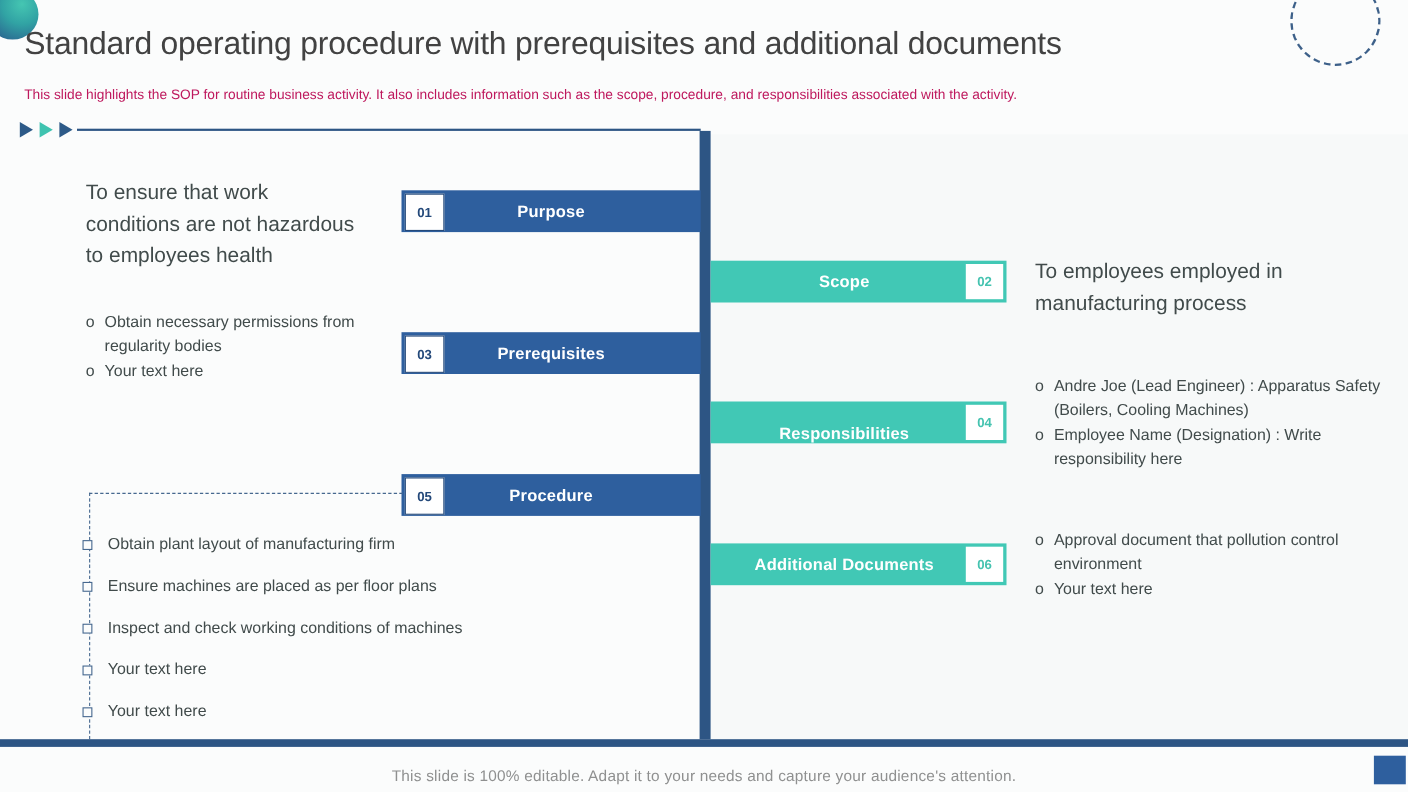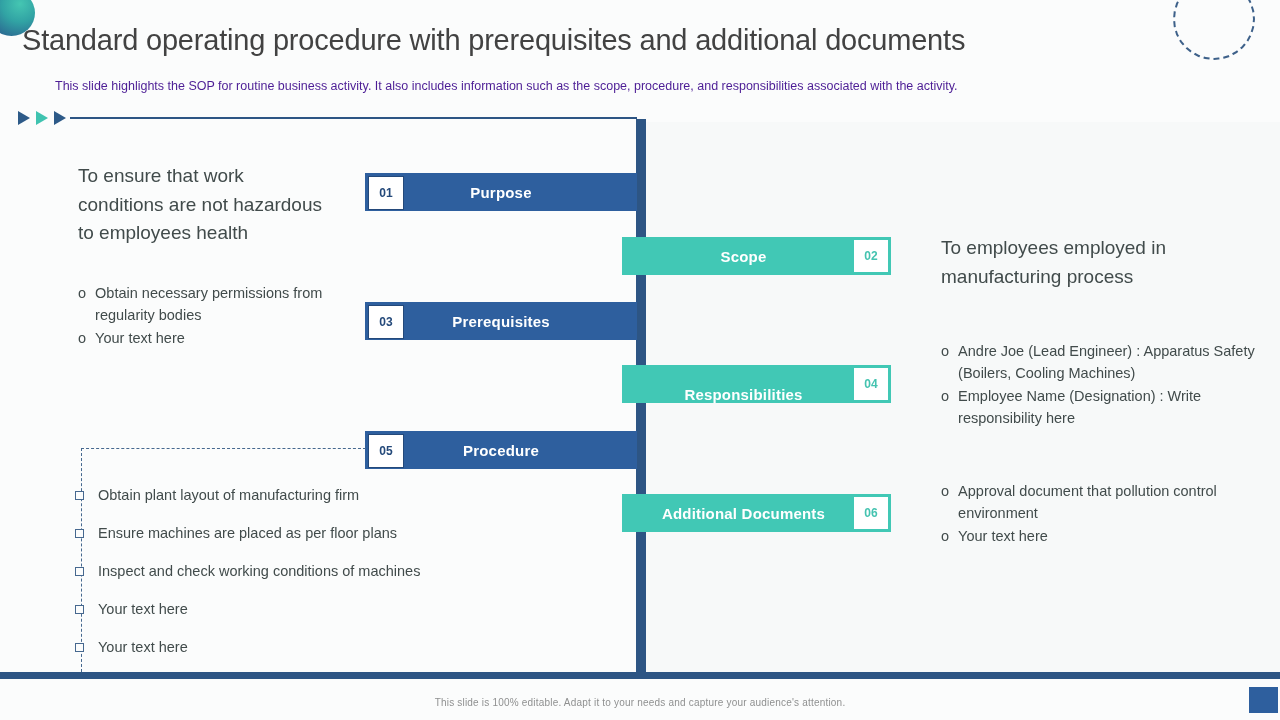--- a/index.html
+++ b/index.html
@@ -13,47 +13,47 @@
     background:radial-gradient(circle at 68% 30%,#45c6b2 0%,#31a3a4 40%,#2a628f 85%,#27537f 100%);
   }
   .dashed-circle{
     position:absolute;left:1173px;top:-22px;width:82px;height:82px;border-radius:50%;
     border:2px dashed #3d6089;box-sizing:border-box;background:transparent;
   }
   .title{
     position:absolute;left:22px;top:24px;width:1180px;
     font-size:29px;color:#424242;font-weight:400;letter-spacing:-0.2px;white-space:nowrap;
   }
-  .subtitle{position:absolute;left:22px;top:79px;width:1100px;font-size:12.5px;color:#4c1d95;margin-left:33px;}
+  .subtitle{position:absolute;left:22px;top:79px;width:1100px;font-size:12.5px;color:#be185d;}
   .arrow-group{position:absolute;left:18px;top:111px;display:flex;gap:6px;align-items:center;}
   .tri{width:0;height:0;border-top:7px solid transparent;border-bottom:7px solid transparent;border-left:12px solid #2d5a88;}
   .tri.teal{border-left-color:#3fc3b0;}
   .top-line{position:absolute;left:70px;top:117px;width:567px;height:2px;background:#2d5584;}
   .spine{position:absolute;left:636px;top:119px;width:10px;height:553px;background:#2d5584;}
   .bottom-line{position:absolute;left:0;top:672px;width:1280px;height:7px;background:#2d5584;}
   .bar{position:absolute;height:38px;display:flex;align-items:center;justify-content:center;box-sizing:border-box;}
   .bar.left-bar{left:365px;width:272px;background:#2e5f9e;}
-  .bar.right-bar{left:622px;width:269px;background:#41c8b5;padding-right:26px;}
+  .bar.right-bar{left:646px;width:269px;background:#41c8b5;padding-right:26px;}
   .bar-label{color:#ffffff;font-weight:bold;font-size:15px;letter-spacing:0.2px;}
   .badge{
     position:absolute;top:3px;width:34px;height:32px;background:#ffffff;
     display:flex;align-items:center;justify-content:center;font-weight:bold;font-size:12px;
   }
   .badge.badge-left{left:3px;border:1px solid #24497a;color:#24497a;}
   .badge.badge-right{right:3px;color:#45c3b0;}
   .textblock{position:absolute;font-size:19px;color:#414b4b;line-height:1.5;}
   .bullets{position:absolute;font-size:14.5px;color:#414b4b;line-height:1.55;}
   .bullet-row{display:flex;gap:9px;}
   .o-marker{flex:0 0 auto;color:#414b4b;}
   .dash-h{position:absolute;left:81px;top:448px;width:285px;border-top:1.5px dashed #46688f;}
   .dash-v{position:absolute;left:81px;top:448px;height:224px;border-left:1.5px dashed #46688f;}
   .proc-item{position:absolute;left:75px;display:flex;align-items:center;gap:14px;}
   .proc-square{width:7px;height:7px;border:1.5px solid #46688f;background:#fbfcfc;flex:0 0 auto;}
   .proc-text{font-size:14.5px;color:#414b4b;}
-  .footer{position:absolute;left:0;top:697px;width:100%;text-align:center;font-size:10px;color:#8f9090;letter-spacing:0.2px;}
+  .footer{position:absolute;left:0;top:697px;width:100%;text-align:center;font-size:14px;color:#8f9090;letter-spacing:0.2px;}
   .corner-square{position:absolute;left:1249px;top:687px;width:29px;height:26px;background:#2e5f9e;}
 </style>
 </head>
 <body>
 
 <div class="slide">
   <div class="right-panel"></div>
   <div class="sphere"></div>
   <div class="dashed-circle"></div>
 

